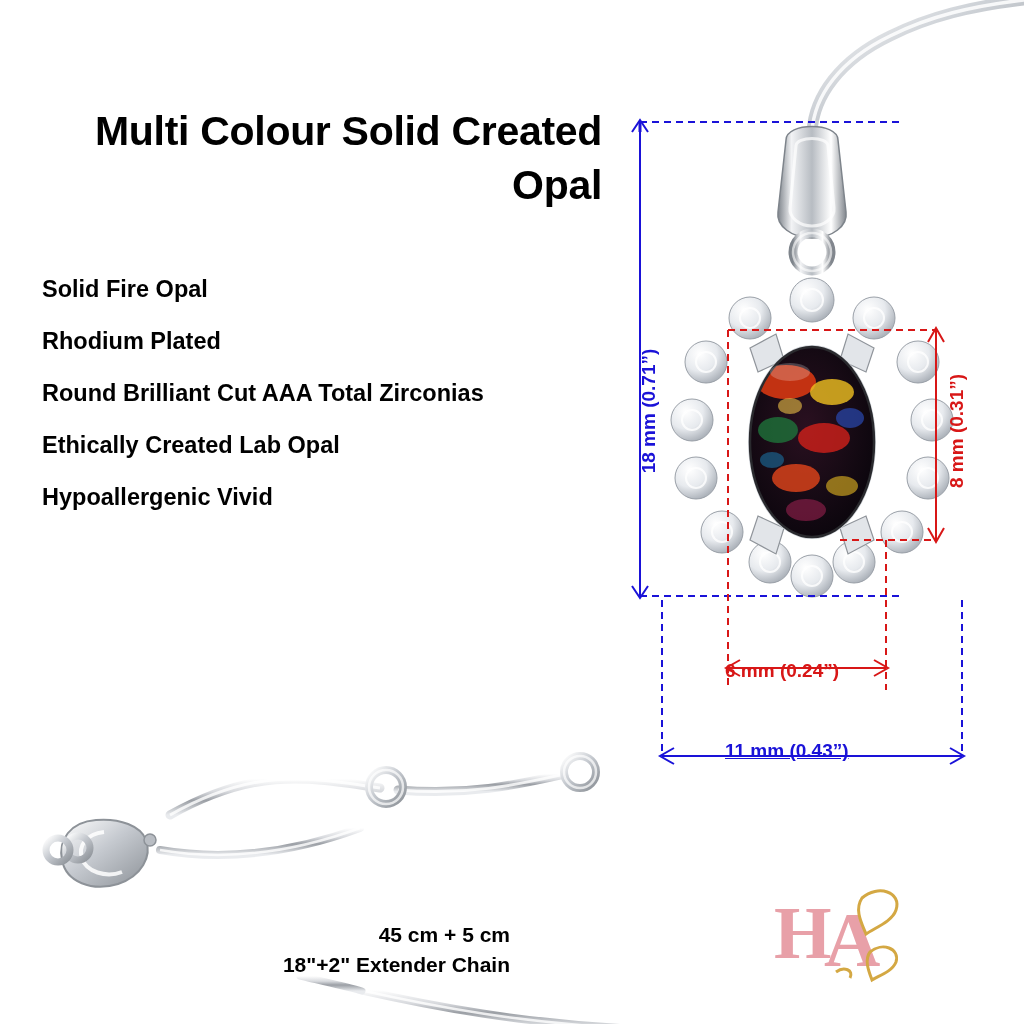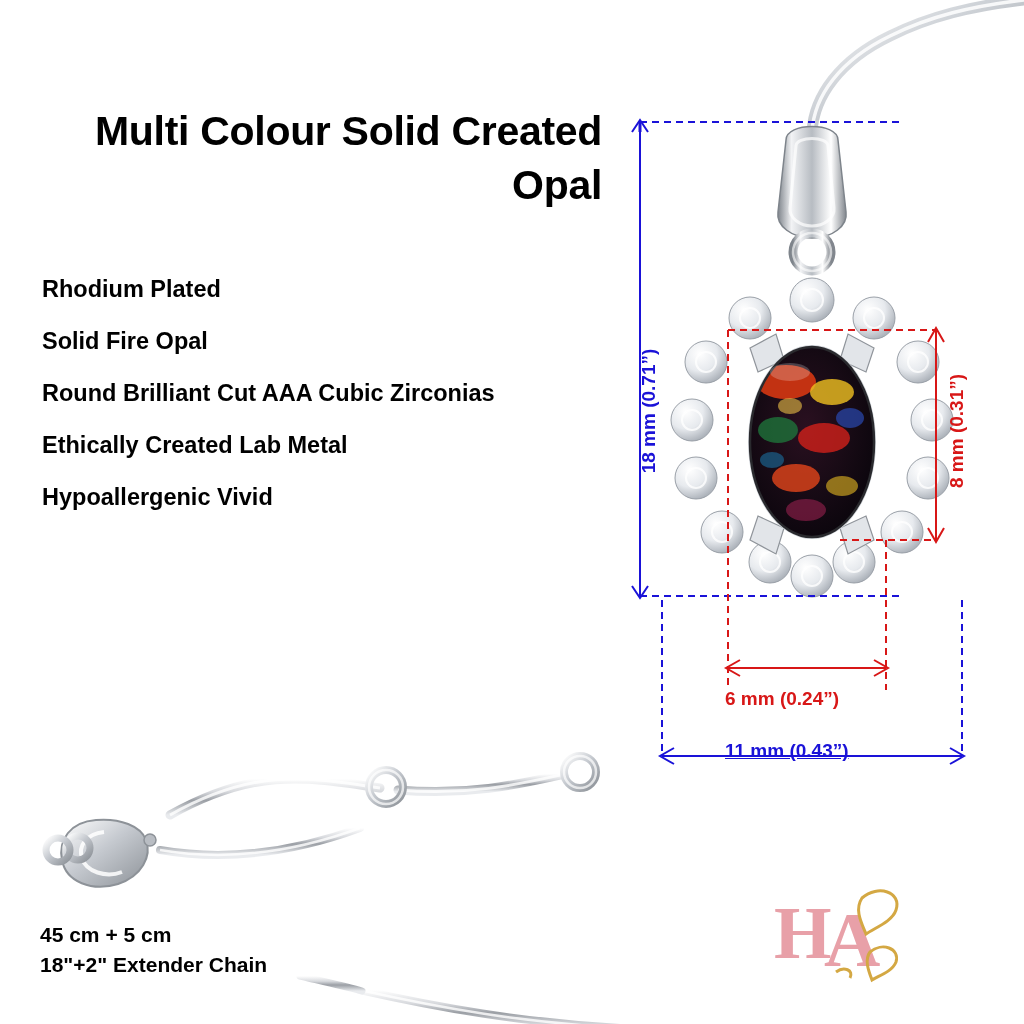--- a/index.html
+++ b/index.html
@@ -41,21 +41,21 @@
     margin-bottom: 28.5px;
     white-space: nowrap;
   }
 
   
   #chain-caption {
     position: absolute;
     left: 40px;
     top: 920px;
     width: 470px;
-    text-align: left;
+    text-align: right;
     font-size: 21px;
     font-weight: bold;
     line-height: 1.45;
   }
 
   
   #product {
     position: absolute;
     left: 600px;
     top: 0;
@@ -85,24 +85,24 @@
     width: 150px;
     height: 110px;
   }
 </style>
 </head>
 <body>
 
 <div id="title">Multi Colour Solid Created Opal</div>
 
 <div id="features">
+  <div class="feature">Solid Fire Opal</div>
   <div class="feature">Rhodium Plated</div>
-  <div class="feature">Solid Fire Opal</div>
-  <div class="feature">Round Brilliant Cut AAA Cubic Zirconias</div>
-  <div class="feature">Ethically Created Lab Metal</div>
+  <div class="feature">Round Brilliant Cut AAA Total Zirconias</div>
+  <div class="feature">Ethically Created Lab Opal</div>
   <div class="feature">Hypoallergenic Vivid</div>
 </div>
 
 <svg id="chain-svg" width="620" height="300" style="position:absolute;left:0;top:740px;">
   <defs>
     <linearGradient id="metalG" x1="0" y1="0" x2="0" y2="1">
       <stop offset="0%" stop-color="#ffffff"></stop>
       <stop offset="35%" stop-color="#d8dade"></stop>
       <stop offset="60%" stop-color="#9b9fa5"></stop>
       <stop offset="100%" stop-color="#e9ebee"></stop>
@@ -277,21 +277,21 @@
       <line x1="128" y1="668" x2="286" y2="668"></line>
       <polyline points="140,660 126,668 140,676"></polyline>
       <polyline points="274,660 288,668 274,676"></polyline>
     </g>
   </svg>
 
   <div class="dim-label dim-blue rot-label" style="left:-13px; top:400px; transform:rotate(-90deg);">18 mm (0.71”)</div>
 
   <div class="dim-label dim-red rot-label" style="left:300px; top:420px; transform:rotate(-90deg);">8 mm (0.31”)</div>
 
-  <div class="dim-label dim-red" style="left:125px; top:688px;">6 mm (0.24”)</div>
+  <div class="dim-label dim-red" style="left:125px; top:660px;">6 mm (0.24”)</div>
 
   <div class="dim-label dim-blue" style="left:125px; top:740px;text-decoration:underline;">11 mm (0.43”)</div>
 </div>
 
 <svg id="logo" viewBox="0 0 150 110">
   <text x="4" y="78" font-family="Liberation Serif, serif" font-size="74" font-weight="bold" fill="#e8a0a8">H</text>
   <text x="54" y="86" font-family="Liberation Serif, serif" font-size="78" font-weight="bold" fill="#e8a0a8">A</text>
   <path d="M92 18 C 108 4, 132 12, 126 30 C 122 42, 104 48, 96 54 C 92 44, 84 30, 92 18 Z" fill="none" stroke="#d4a843" stroke-width="3"></path>
   <path d="M100 72 C 112 62, 130 68, 126 82 C 122 92, 108 96, 102 100 C 99 92, 94 80, 100 72 Z" fill="none" stroke="#d4a843" stroke-width="3"></path>
   <path d="M66 92 C 74 86, 84 90, 80 98" fill="none" stroke="#d4a843" stroke-width="3"></path>

